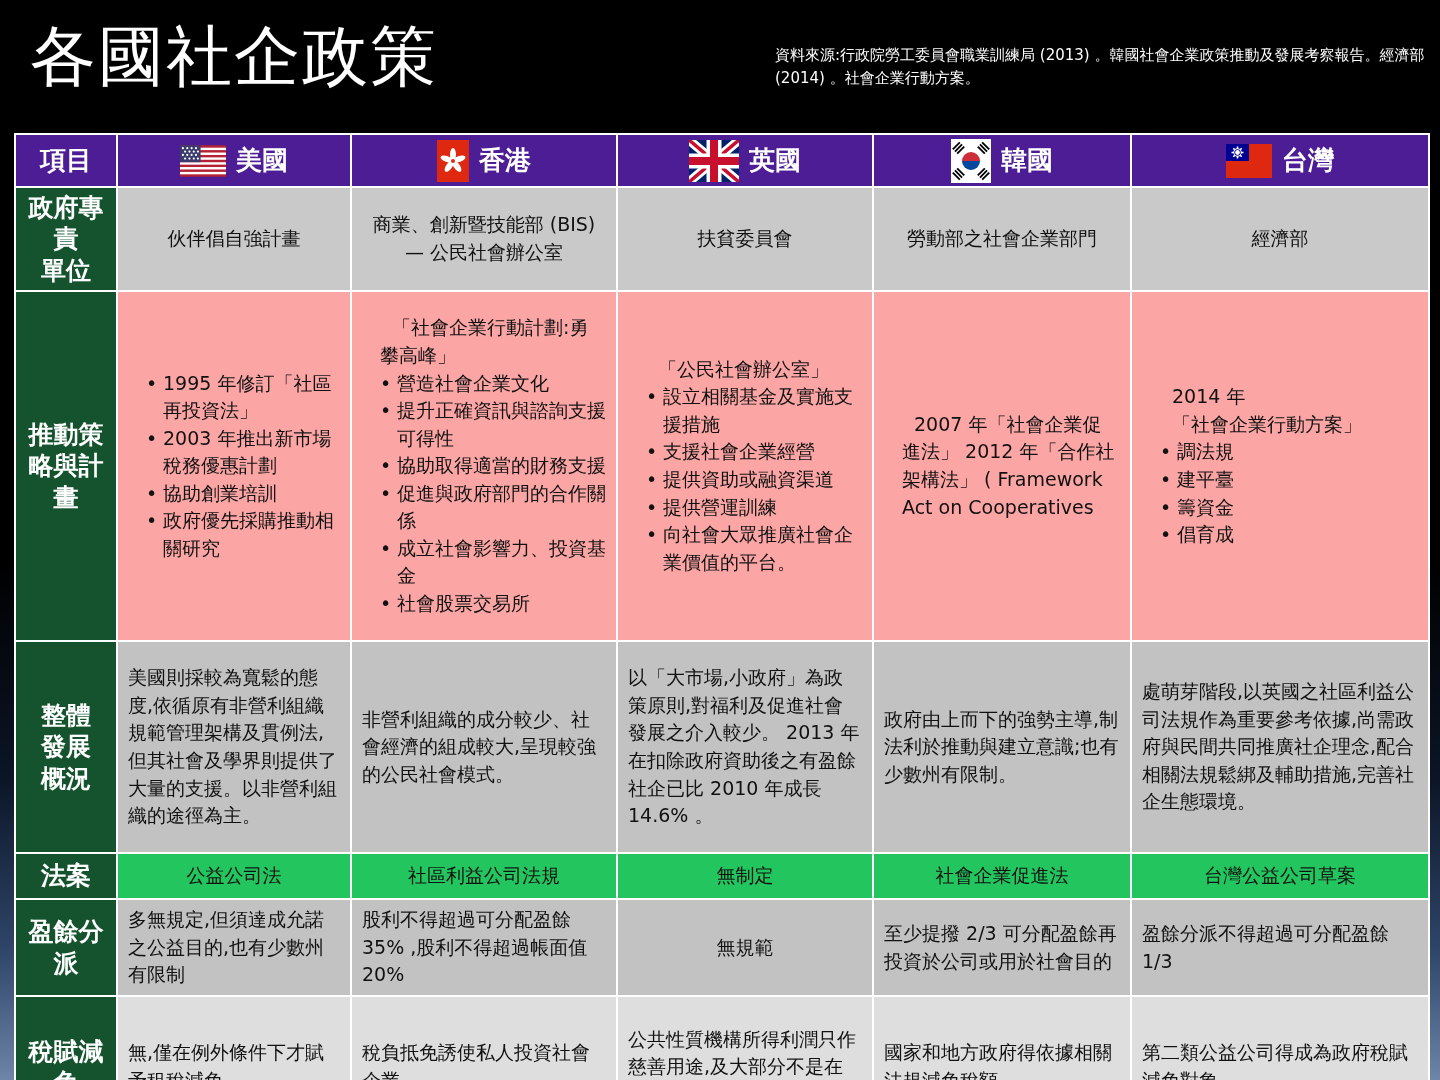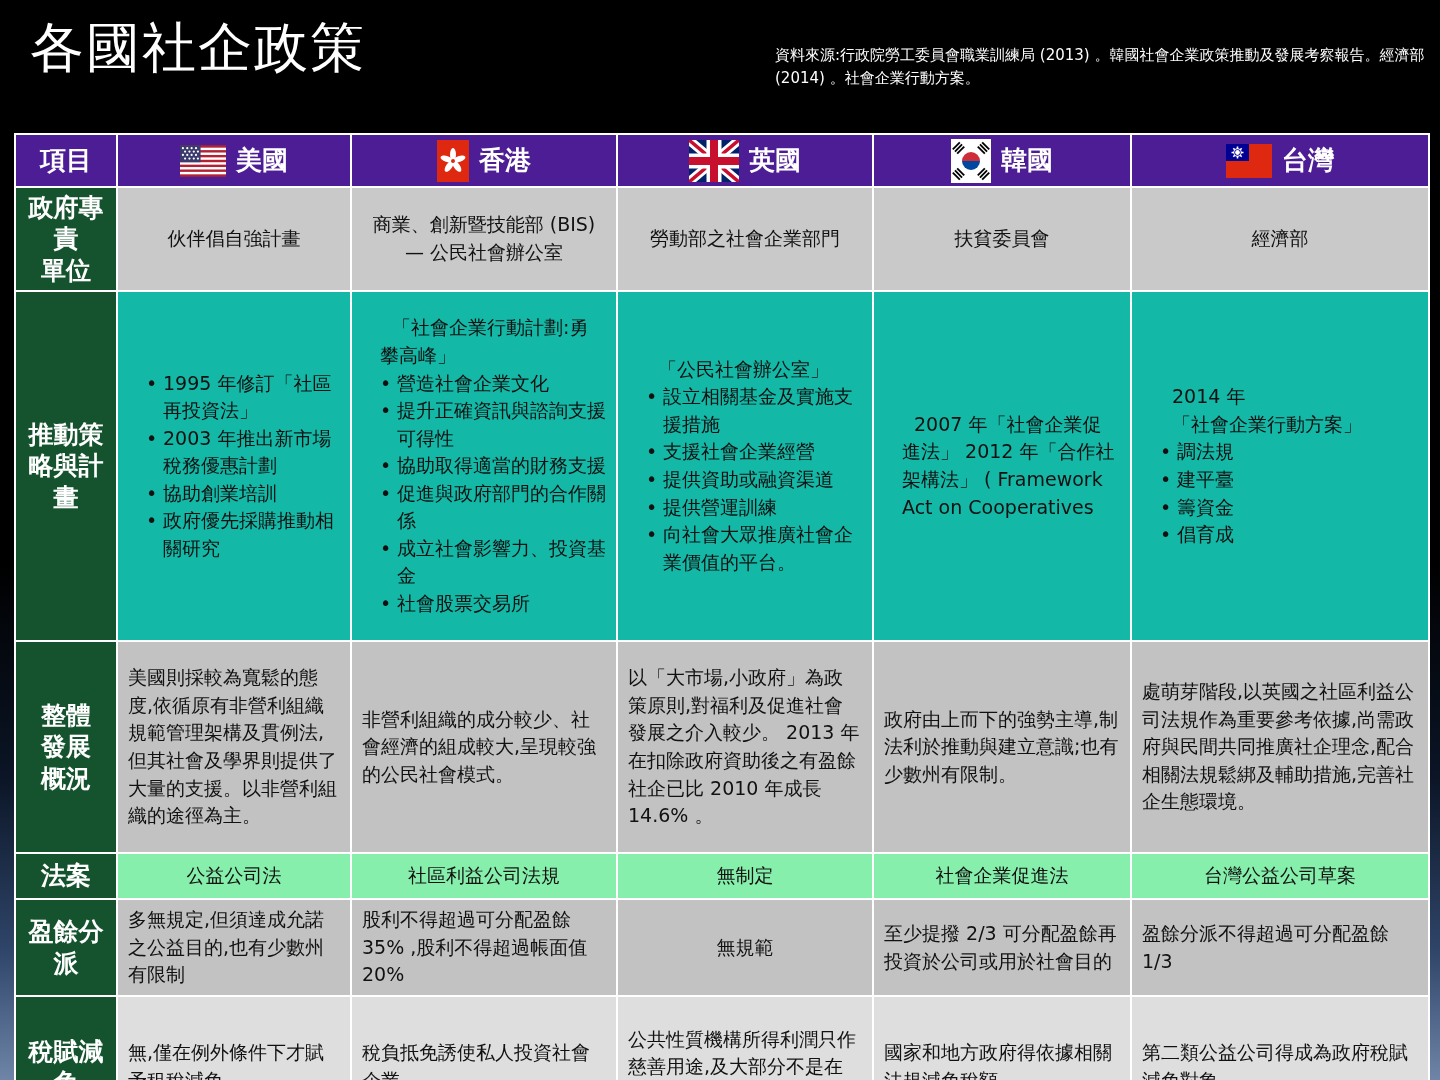--- a/index.html
+++ b/index.html
@@ -2,21 +2,21 @@
 <html><head>
 <meta charset="utf-8">
 <style>
   html,body{margin:0;padding:0;}
   body{
     width:1440px;height:1080px;overflow:hidden;position:relative;
     background:linear-gradient(180deg,#000 0%,#000 52%,#0b1526 72%,#2f4569 88%,#6e85a8 100%);
     font-family:"DejaVu Sans","Liberation Sans",sans-serif;
   }
   .slide-title{
-    position:absolute;left:30px;top:12px;color:#fff;font-size:54px;
+    position:absolute;left:30px;top:12px;color:#fff;font-size:66px;
     letter-spacing:2px;white-space:nowrap;text-align:right;
   }
   .source-note{
     position:absolute;left:775px;top:44px;width:690px;color:#fff;
     font-size:15px;line-height:1.55;
   }
   .ptable{
     position:absolute;left:14px;top:133px;
     display:grid;
     grid-template-columns:100px 232px 264px 254px 256px 296px;
@@ -32,23 +32,23 @@
     background:#14532d;color:#fff;display:flex;flex-direction:column;
     align-items:center;justify-content:center;text-align:center;
     font-size:25px;font-weight:bold;line-height:1.25;white-space:pre-line;
   }
   .cell{
     display:flex;flex-direction:column;justify-content:center;
     color:#111;font-size:19px;line-height:1.45;padding:4px 10px;
     white-space:pre-line;
   }
   .band-r1{background:#c9c9c9;}
-  .band-r2{background:#14b8a6;padding-left:28px;}
+  .band-r2{background:#fca5a5;padding-left:28px;}
   .band-r3{background:#c2c2c2;}
-  .band-r4{background:#86efac;}
+  .band-r4{background:#22c55e;}
   .band-r5{background:#c2c2c2;}
   .band-r6{background:#dedede;}
   .center{align-items:center;text-align:center;}
   .left{align-items:stretch;text-align:left;}
   .blocks{white-space:normal;}
   .blocks .pline{text-indent:12px;}
   .blocks .bullet{display:flex;}
   .blocks .bullet .dot{flex:0 0 17px;}
   .blocks .bullet .btxt{flex:1;}
   .flag{display:inline-flex;align-items:center;}
@@ -191,22 +191,22 @@
     </span>
     <span>台灣</span>
   </div>
 
   <div class="rlabel">政府專
 責
 單位</div>
   <div class="cell band-r1 center">伙伴倡自強計畫</div>
   <div class="cell band-r1 center">商業、創新暨技能部 (BIS)
 — 公民社會辦公室</div>
+  <div class="cell band-r1 center">扶貧委員會</div>
   <div class="cell band-r1 center">勞動部之社會企業部門</div>
-  <div class="cell band-r1 center">扶貧委員會</div>
   <div class="cell band-r1 center">經濟部</div>
 
   <div class="rlabel">推動策
 略與計
 畫</div>
   <div class="cell band-r2 left blocks">
       <div class="bullet">
         <span class="dot">•</span>
         <span class="btxt">1995  年修訂「社區再投資法」</span>
       </div>

